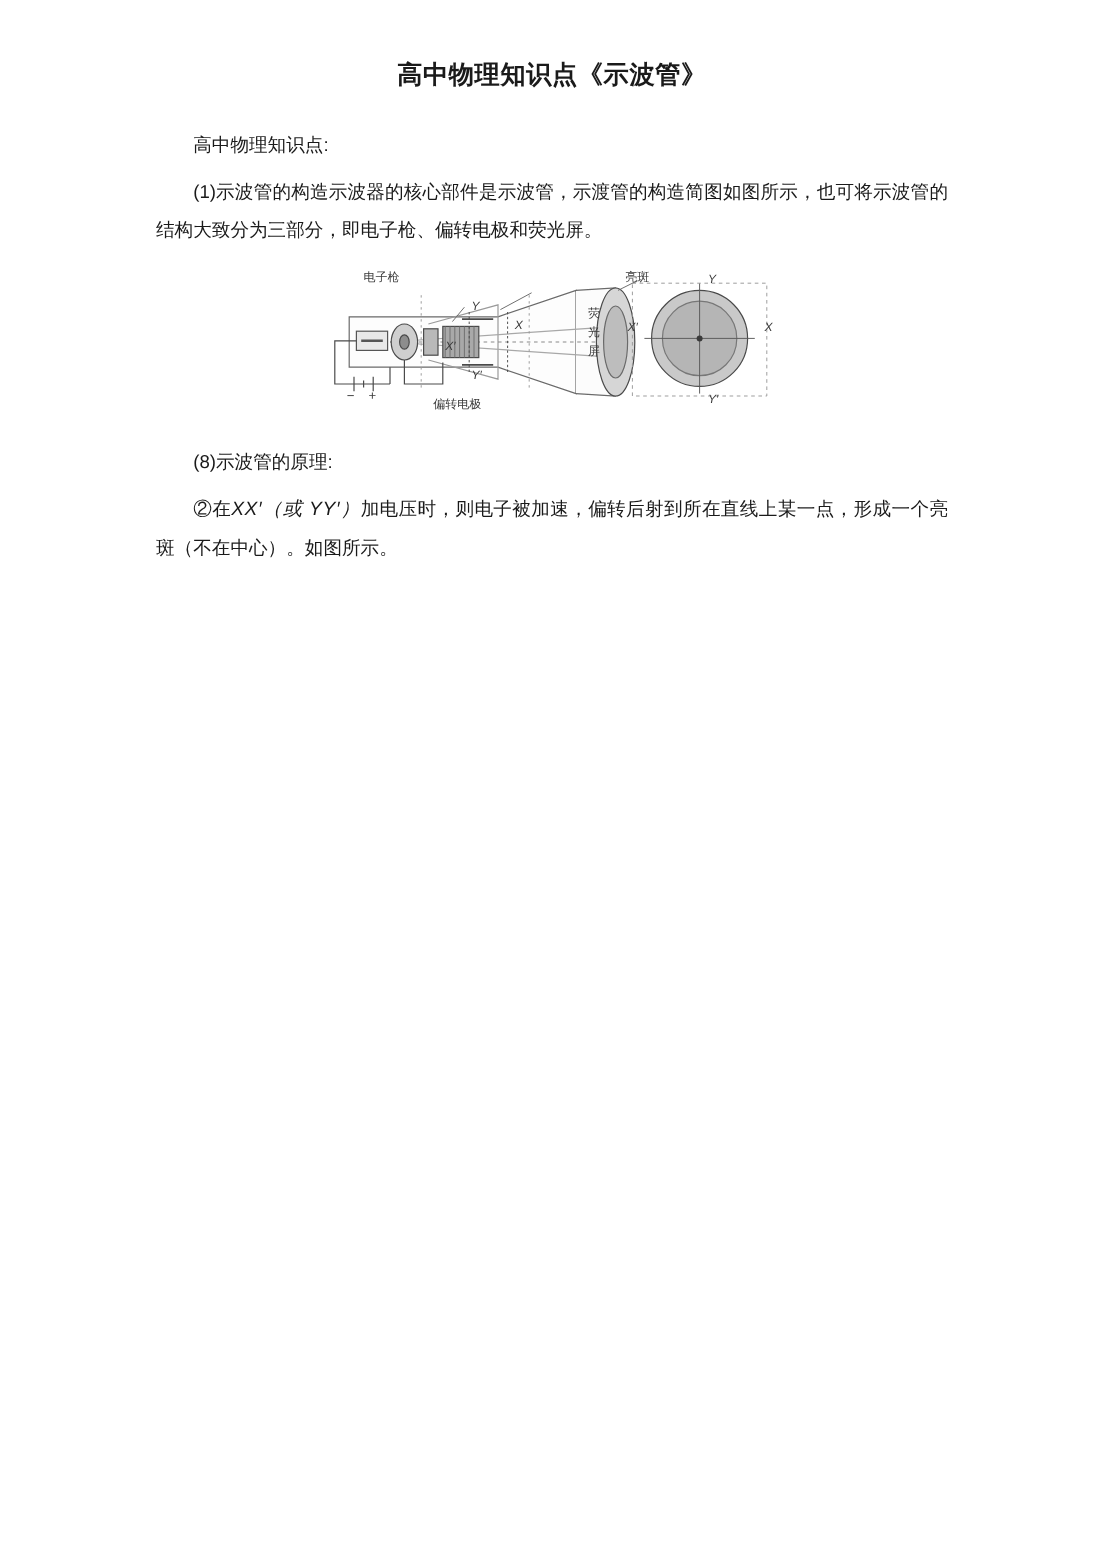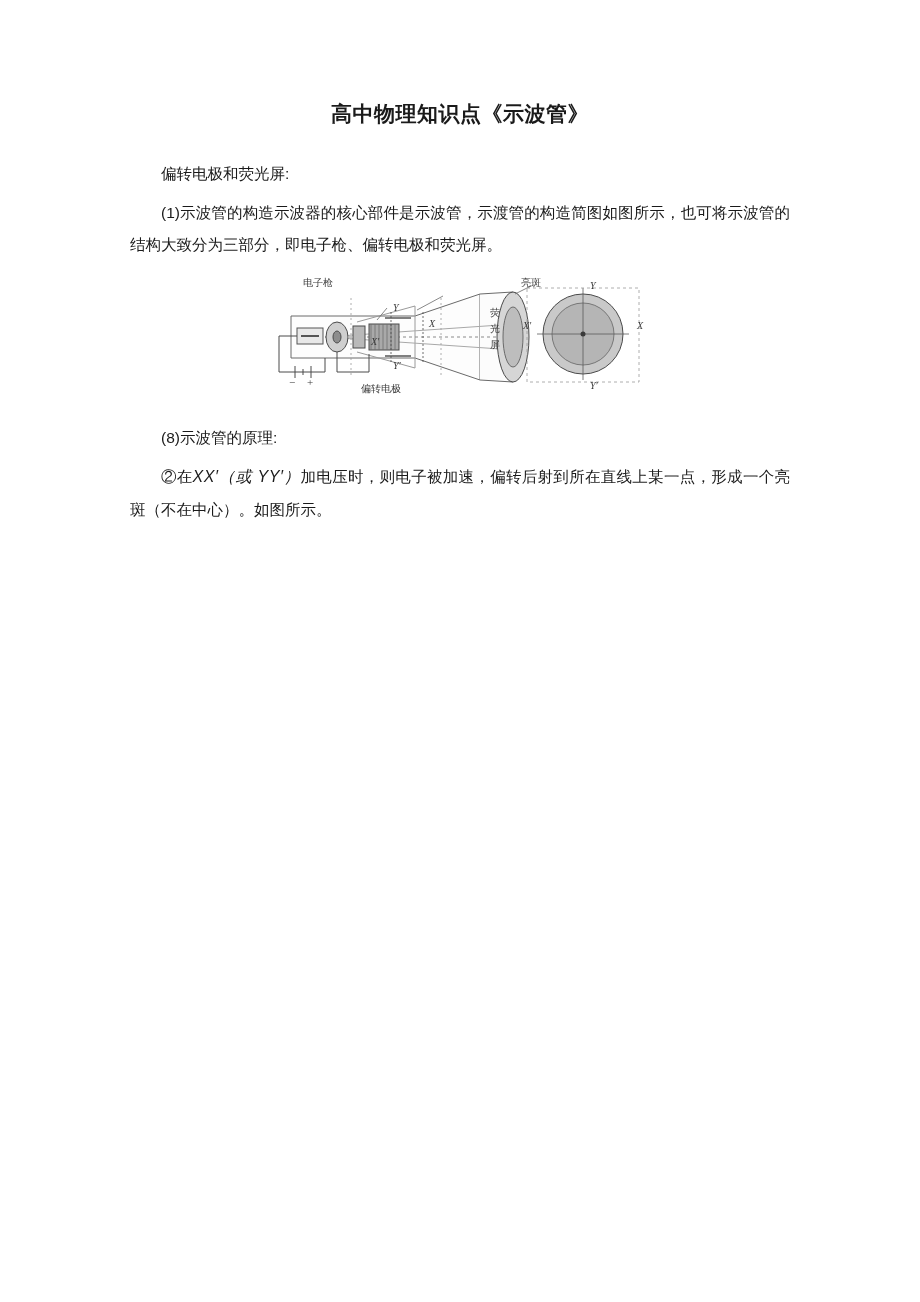--- a/index.html
+++ b/index.html
@@ -12,21 +12,21 @@
     height: 1302px;
     font-family: "Liberation Sans", sans-serif;
     color: #1a1a1a;
     position: relative;
     overflow: hidden;
   }
   .page {
     width: 920px;
     height: 1302px;
     box-sizing: border-box;
-    padding: 100px 130px 0 130px;
+    padding: 48px 130px 0 130px;
     position: relative;
   }
   .doc-title {
     text-align: center;
     font-size: 21px;
     font-weight: bold;
     letter-spacing: 0.5px;
     margin: 0 0 30px 0;
     font-family: "Liberation Sans", sans-serif;
   }
@@ -45,40 +45,40 @@
     display: flex;
     justify-content: center;
   }
   .figure-inner {
     width: 390px;
     height: 122px;
     position: relative;
   }
   .fig-label {
     position: absolute;
-    font-family: Liberation Serif, serif;
+    font-family: Liberation Sans, sans-serif;
     color: #3a3a3a;
     white-space: nowrap;
   }
   .math-inline {
     font-family: Liberation Sans, sans-serif;
     font-style: italic;
     font-size: 16px;
     letter-spacing: 0.5px;
   }
   svg { display: block; }
 </style>
 </head>
 <body>
 
 <div class="page">
 
   <h1 class="doc-title">高中物理知识点《示波管》</h1>
 
-  <p class="para indent">偏转电极和荧光屏:</p>
+  <p class="para indent">高中物理知识点:</p>
 
   <p class="para indent">(1)示波管的构造示波器的核心部件是示波管，示渡管的构造简图如图所示，也可将示波管的结构大致分为三部分，即电子枪、偏转电极和荧光屏。</p>
 
   <div class="figure-wrap">
     <div class="figure-inner">
 
       <svg width="390" height="122" viewBox="0 0 390 122">
         <g stroke="#4a4a4a" fill="none" stroke-width="1">
 
           <path d="M26 40 L150 40 L215 18 L215 104 L150 82 L26 82 Z" stroke="#6a6a6a" fill="#fdfdfd"></path>

